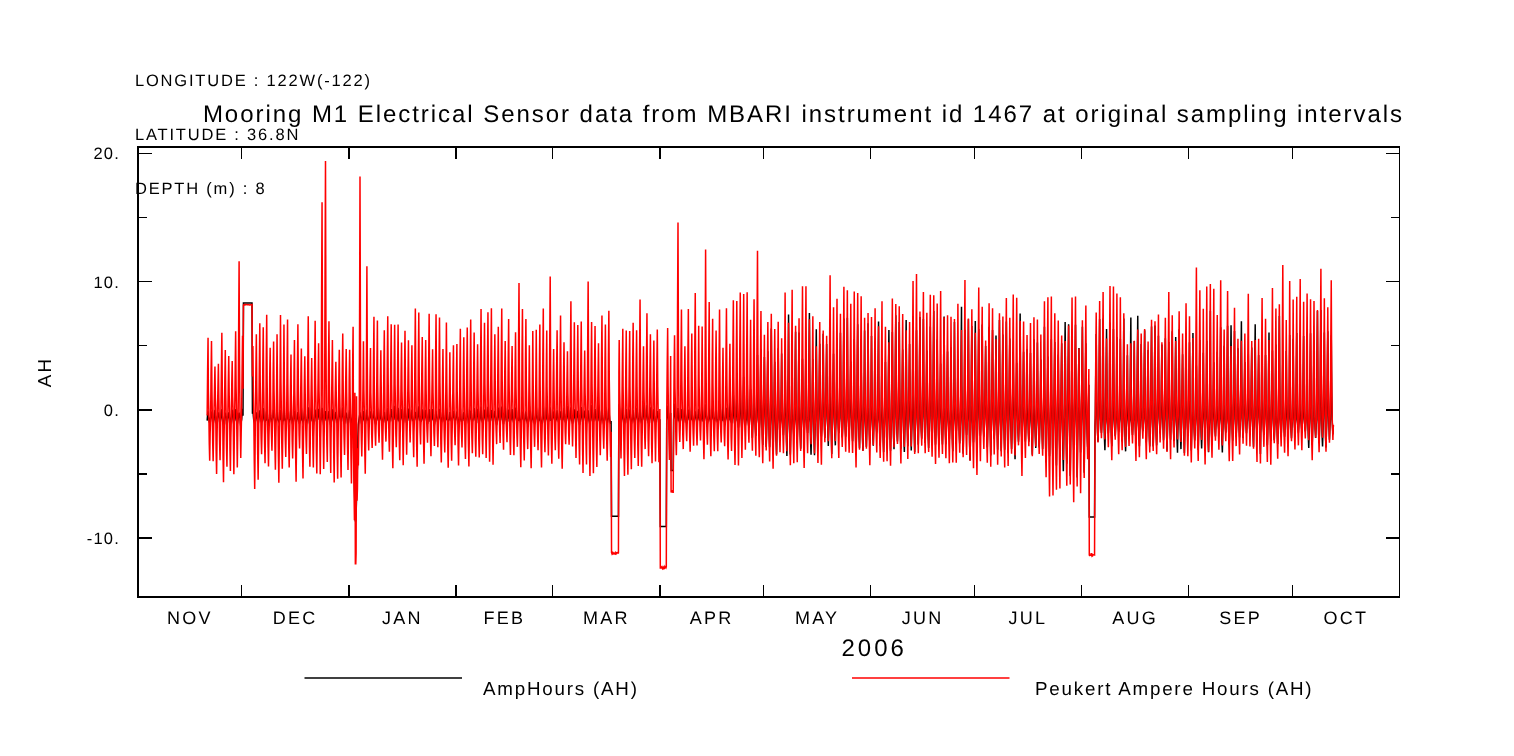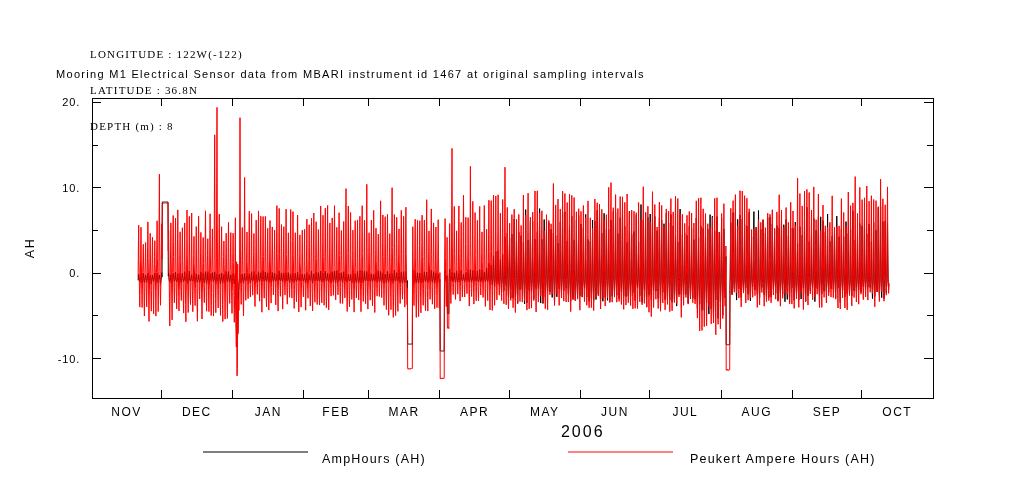--- a/index.html
+++ b/index.html
@@ -3,25 +3,25 @@
 <meta charset="utf-8">
 <style>
   * { margin:0; padding:0; box-sizing:border-box; }
   html,body { background:#fff; }
   body {
     width:1009px; height:504px; position:relative; overflow:hidden;
     font-family:"Liberation Sans", sans-serif; color:#000;
   }
   .hdr {
     position:absolute; left:90px; top:24px;
-    font-size:11px; line-height:12px; letter-spacing:1.2px; white-space:pre;font-family:Liberation Serif, serif;
+    font-size:11px; line-height:12px; letter-spacing:1.2px; white-space:pre;
   }
   .chart-title {
-    position:absolute; left:56px; top:68px; width:880px; text-align:left;
-    font-size:11px; letter-spacing:1.3px; white-space:nowrap;
+    position:absolute; left:56px; top:68px; width:880px; text-align:right;
+    font-size:16px; letter-spacing:1.3px; white-space:nowrap;
   }
   svg.plot { position:absolute; left:0; top:0; }
   svg text { font-family:"Liberation Sans", sans-serif; fill:#000; }
   .y-tick-label { font-size:11px; letter-spacing:0.8px; text-anchor:end; }
   .month-label  { font-size:12px; letter-spacing:1.5px; text-anchor:middle; }
   .year-label   { font-size:16px; letter-spacing:2px;  text-anchor:middle; }
   .axis-label   { font-size:12.5px; letter-spacing:1.5px; text-anchor:middle; }
   .legend-label { font-size:12.5px; letter-spacing:1.2px; }
   .series { fill:none; stroke-width:1; }
 </style>

